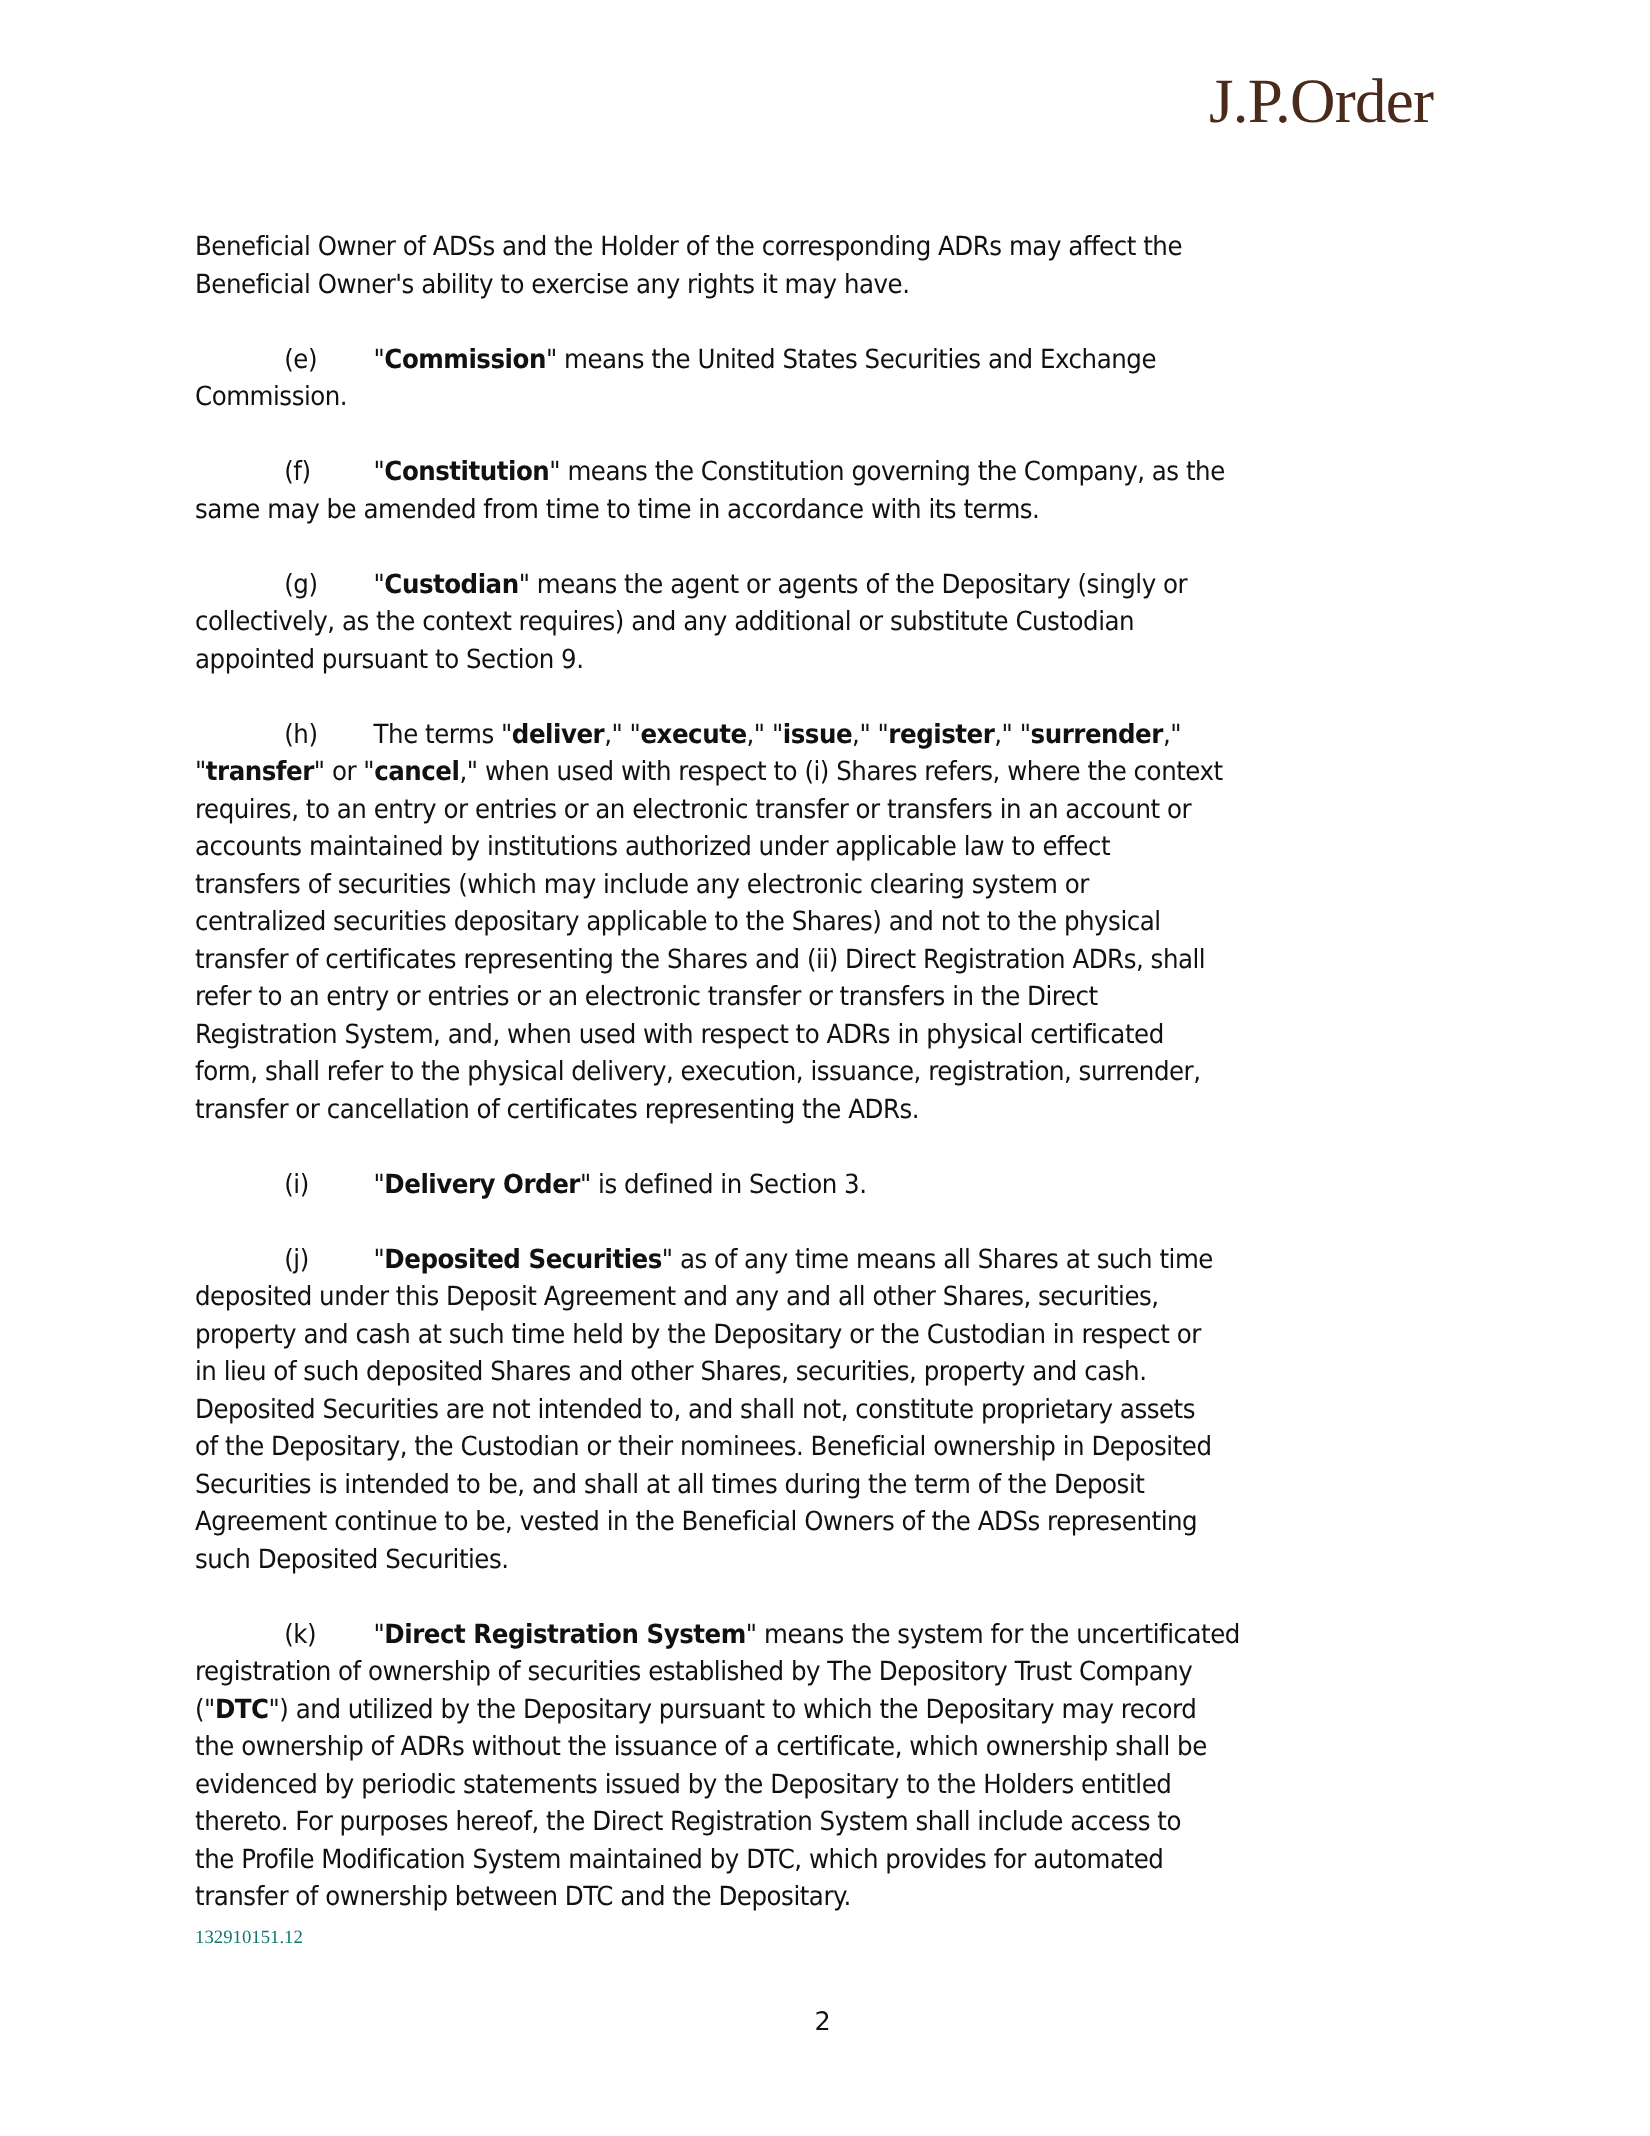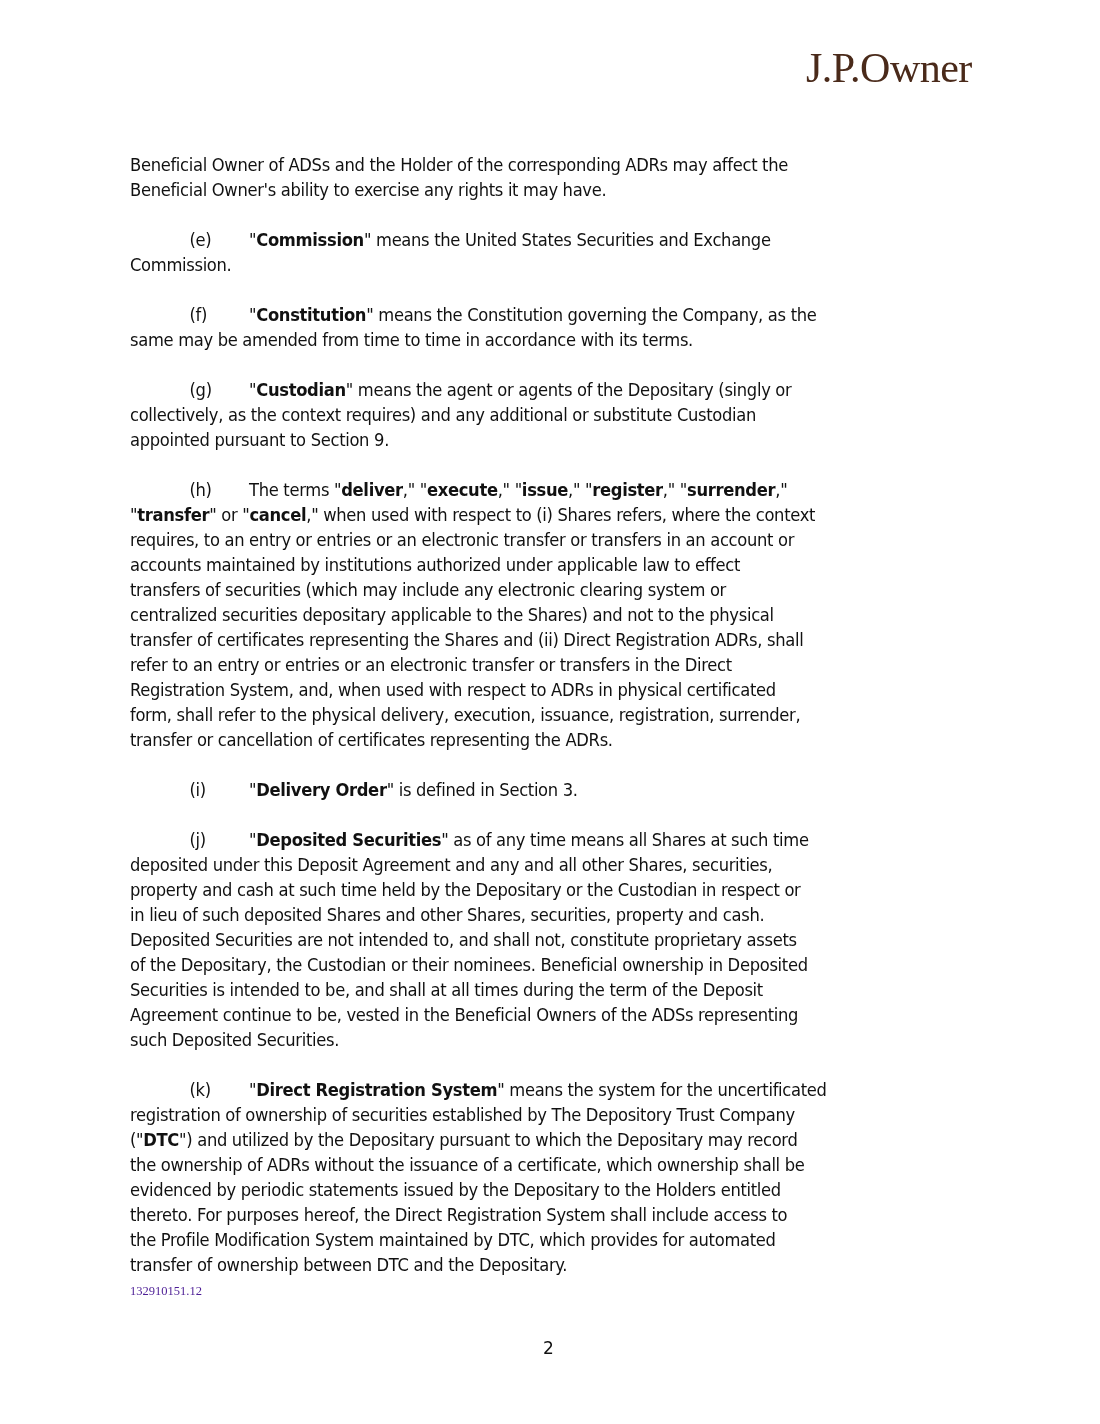--- a/index.html
+++ b/index.html
@@ -23,27 +23,27 @@
   .line { display: block; height: 25px; }
   .ind { display: inline-block; width: 64px; }
   .lab { display: inline-block; width: 64px; }
   b { font-weight: bold; }
   .page-num {
     position: absolute; left: 543px; top: 1338px;
     font-family: "DejaVu Sans", sans-serif; font-size: 17px; color: #111;
   }
   .doc-id {
     position: absolute; left: 130px; top: 1284px;
-    font-family: "Liberation Serif", serif; font-size: 12.5px; color: #4c1d95;
+    font-family: "Liberation Serif", serif; font-size: 12.5px; color: #0f766e;
   }
 </style>
 </head>
 <body>
 
-<div class="logo">J.P.Owner</div>
+<div class="logo">J.P.Order</div>
 
 <div class="body-text" id="body-text">
     <div class="para">
       <span class="line"><span>Beneficial Owner of ADSs and the Holder of the corresponding ADRs may affect the</span></span>
       <span class="line"><span>Beneficial Owner's ability to exercise any rights it may have.</span></span>
     </div>
     <div class="para">
       <span class="line"><span class="ind"></span><span class="lab">(e)</span><span>"</span><b>Commission</b><span>" means the United States Securities and Exchange</span></span>
       <span class="line"><span>Commission.</span></span>
     </div>

